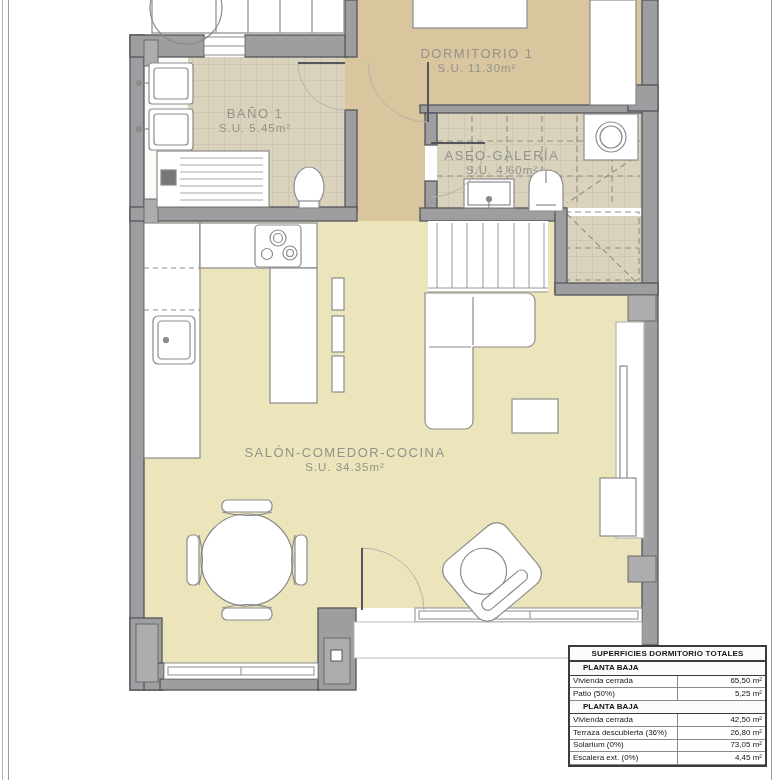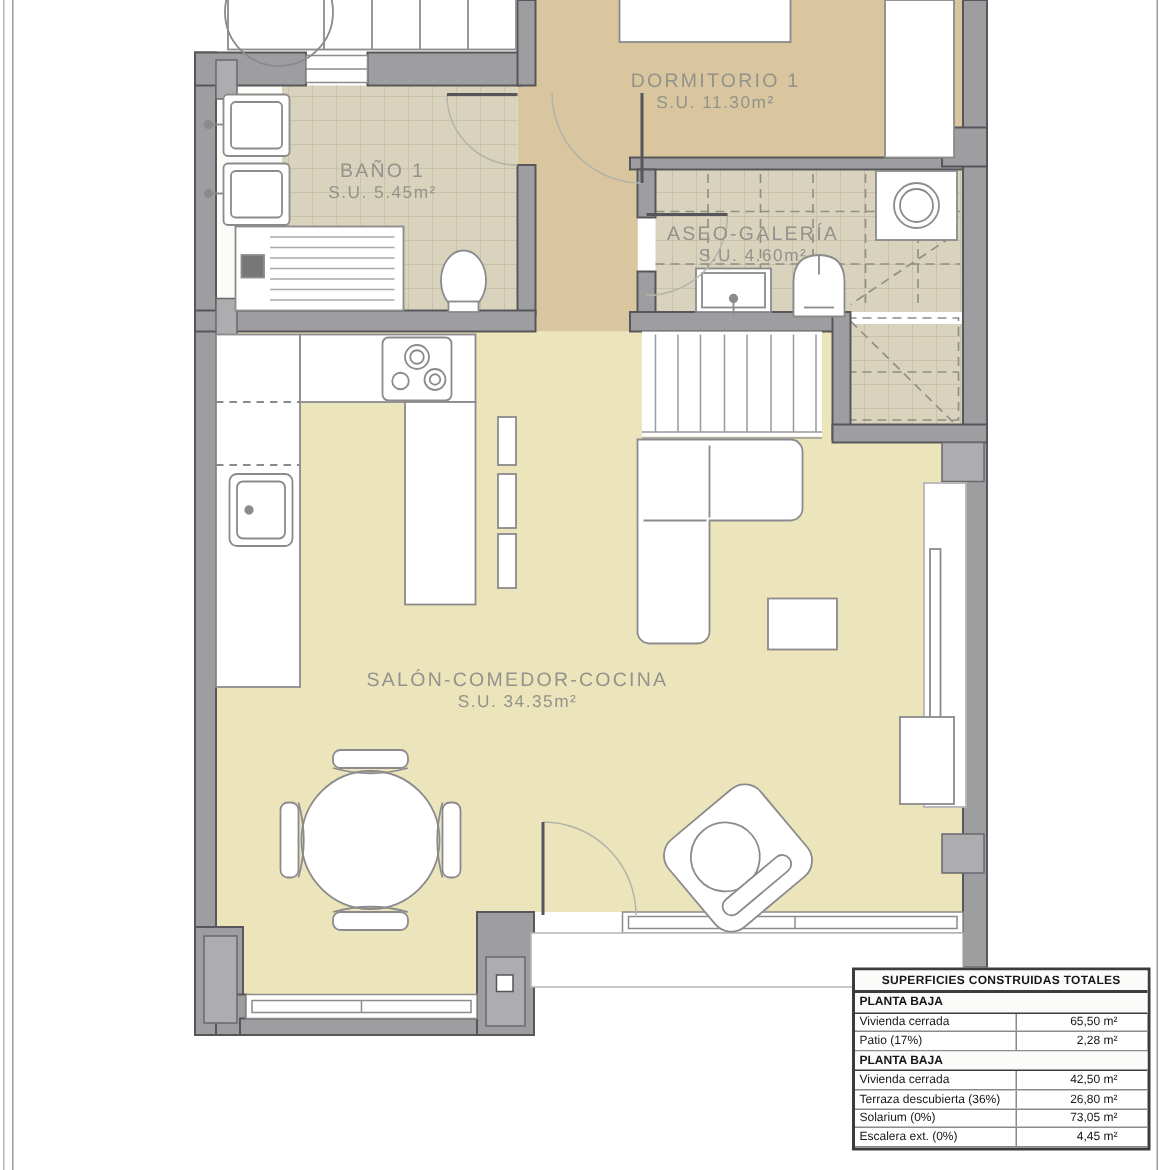--- a/index.html
+++ b/index.html
@@ -8,25 +8,25 @@
   .stage{position:absolute;inset:0;text-decoration:underline;}
   svg{position:absolute;left:0;top:0;}
   .room-name{font-size:13px;letter-spacing:1.5px;fill:#92938c;text-anchor:middle;}
   .room-area{font-size:11.5px;letter-spacing:1px;fill:#92938c;text-anchor:middle;}
   
   .tbl{position:absolute;left:568px;top:645px;width:199px;background:#fff;
        border:2px solid #3c3c3c;color:#161616;font-size:8px;line-height:1;box-sizing:border-box;}
   .tbl-title{height:13px;display:flex;align-items:center;justify-content:center;
        font-weight:bold;border-bottom:2px solid #3c3c3c;background:#fbfbfa;letter-spacing:.2px;}
   .tbl-sec{height:12.6px;display:flex;align-items:center;font-weight:bold;
-       padding-left:3px;border-bottom:1.5px solid #3c3c3c;background:#fbfbfa;}
+       padding-left:13px;border-bottom:1.5px solid #3c3c3c;background:#fbfbfa;}
   .tbl-row{display:flex;height:12.6px;border-bottom:1px solid #8a8a8a;box-sizing:border-box;}
   .tbl-row .lbl{width:108px;display:flex;align-items:center;padding-left:3px;
        border-right:1px solid #8a8a8a;box-sizing:border-box;}
-  .tbl-row .val{flex:1;display:flex;align-items:center;justify-content:flex-end;padding-right:20px;text-align:right;}
+  .tbl-row .val{flex:1;display:flex;align-items:center;justify-content:flex-end;padding-right:3px;text-align:right;}
 </style>
 </head>
 <body>
 
 <div class="stage">
 <svg width="780" height="780" viewBox="0 0 780 780">
   <defs>
     <pattern id="tile" width="16" height="16" patternUnits="userSpaceOnUse">
       <path d="M16 0 H0 V16" fill="none" stroke="#c3bda4" stroke-width="1"></path>
     </pattern>
@@ -252,30 +252,30 @@
     <text class="room-name" x="255" y="118">BAÑO 1</text>
     <text class="room-area" x="255" y="132">S.U. 5.45m²</text>
     <text class="room-name" x="502" y="160">ASEO-GALERÍA</text>
     <text class="room-area" x="502" y="174">S.U. 4.60m²</text>
     <text class="room-name" x="345" y="457">SALÓN-COMEDOR-COCINA</text>
     <text class="room-area" x="345" y="471">S.U. 34.35m²</text>
   </g>
 </svg>
 
 <div class="tbl">
-  <div class="tbl-title">SUPERFICIES CONSTRUIDAS TOTALES</div>
+  <div class="tbl-title">SUPERFICIES DORMITORIO TOTALES</div>
 
   <div class="tbl-sec">PLANTA BAJA</div>
   <div class="tbl-row">
     <div class="lbl">Vivienda cerrada</div>
     <div class="val">65,50 m²</div>
   </div>
   <div class="tbl-row">
-    <div class="lbl">Patio (17%)</div>
-    <div class="val">2,28 m²</div>
+    <div class="lbl">Patio (50%)</div>
+    <div class="val">5,25 m²</div>
   </div>
 
   <div class="tbl-sec">PLANTA BAJA</div>
   <div class="tbl-row">
     <div class="lbl">Vivienda cerrada</div>
     <div class="val">42,50 m²</div>
   </div>
   <div class="tbl-row">
     <div class="lbl">Terraza descubierta (36%)</div>
     <div class="val">26,80 m²</div>

